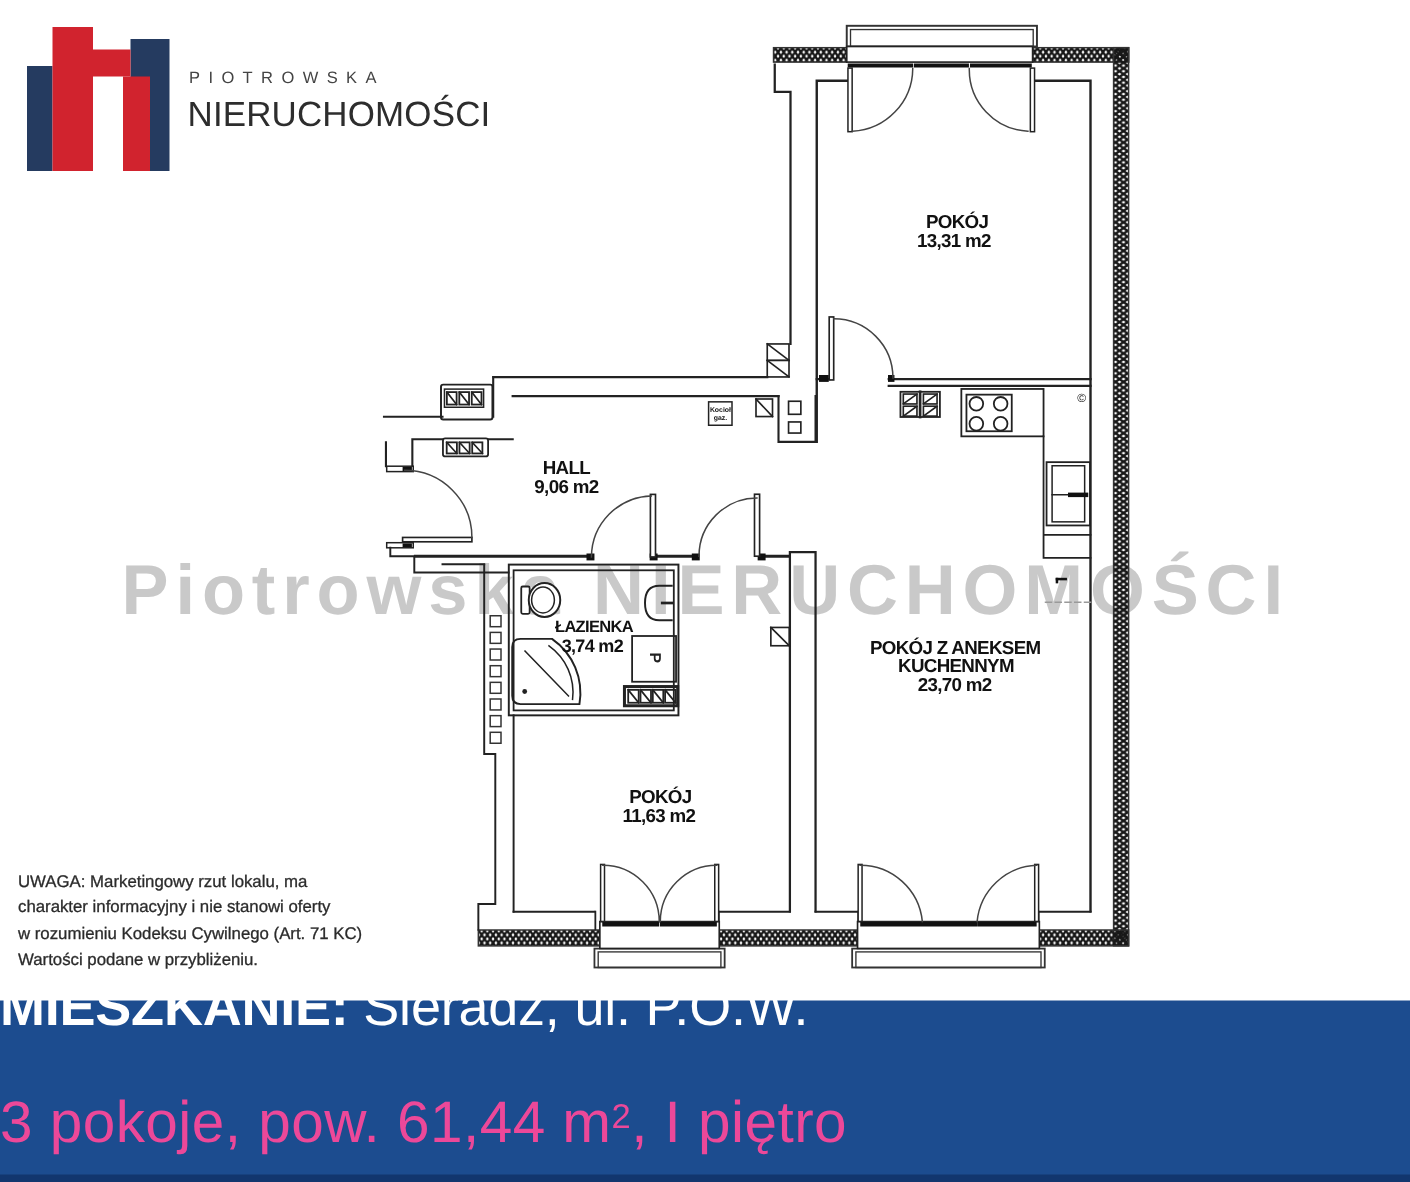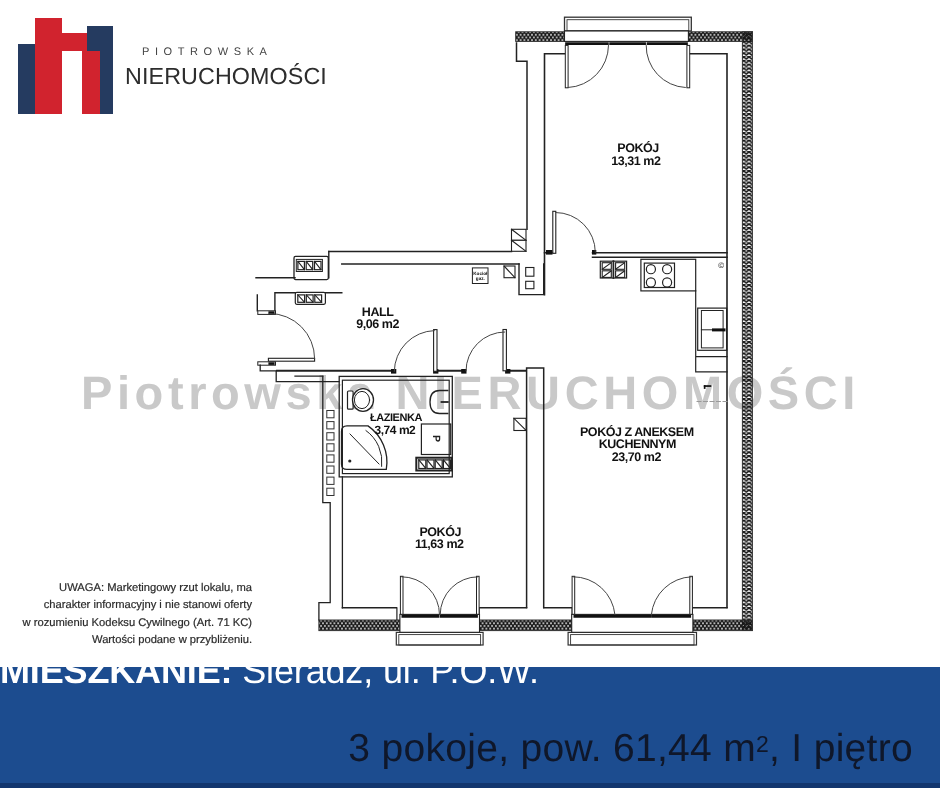--- a/index.html
+++ b/index.html
@@ -272,30 +272,30 @@
 <div class="abs" style="left:18px;top:44.3px;width:16.8px;height:70px;background:#253b60"></div>
 
 <div class="abs" style="left:86.7px;top:25.5px;width:26.8px;height:88.1px;background:#253b60"></div>
 
 <div class="abs" style="left:34.8px;top:17.8px;width:27px;height:95.8px;background:#d1232e"></div>
 
 <div class="abs" style="left:61.8px;top:32.8px;width:24.8px;height:18.2px;background:#d1232e"></div>
 
 <div class="abs" style="left:81.6px;top:51px;width:18.3px;height:62.6px;background:#d1232e"></div>
 
-<div class="abs" style="left:142px;top:47.4px;font-size:11px;letter-spacing:5.6px;color:#444;line-height:1">PIOTROWSKA</div>
+<div class="abs" style="left:126px;top:47.4px;font-size:11px;letter-spacing:5.6px;color:#444;line-height:1">PIOTROWSKA</div>
 
 <div class="abs" style="left:125px;top:65.3px;font-size:23.3px;font-weight:normal;color:#2d2d2d;letter-spacing:0.1px;line-height:1">NIERUCHOMOŚCI</div>
 
-<div class="abs" style="left:0;top:580px;width:252px;text-align:right;font-size:11.2px;line-height:17.45px;color:#2b2b2b;-webkit-text-stroke:0.2px #2b2b2b">
+<div class="abs" style="left:12px;top:580px;width:252px;text-align:left;font-size:11.2px;line-height:17.45px;color:#2b2b2b;-webkit-text-stroke:0.2px #2b2b2b">
 UWAGA: Marketingowy rzut lokalu, ma<br>
 charakter informacyjny i nie stanowi oferty<br>
 w rozumieniu Kodeksu Cywilnego (Art. 71 KC)<br>
 Wartości podane w przybliżeniu.
 </div>
 
 <div class="abs" style="left:0;top:666.5px;width:940px;height:121.5px;background:#1c4c8f"></div>
 
 <div class="abs" style="left:0;top:783px;width:940px;height:5px;background:#12366e"></div>
 
 <div class="abs" style="left:0;top:653px;width:913px;text-align:left;font-size:36px;color:#fff;line-height:1;letter-spacing:-0.15px"><b>MIESZKANIE:</b> Sieradz, ul. P.O.W.</div>
 
-<div class="abs" style="left:0;top:729px;width:913px;text-align:right;font-size:39px;color:#0f172a;line-height:1;letter-spacing:0.3px">3 pokoje, pow. 61,44 m<span style="vertical-align:9px;font-size:23px">2</span>, I piętro</div>
+<div class="abs" style="left:0;top:729px;width:913px;text-align:left;font-size:39px;color:#ec4899;line-height:1;letter-spacing:0.3px">3 pokoje, pow. 61,44 m<span style="vertical-align:9px;font-size:23px">2</span>, I piętro</div>
 
 </body></html>

